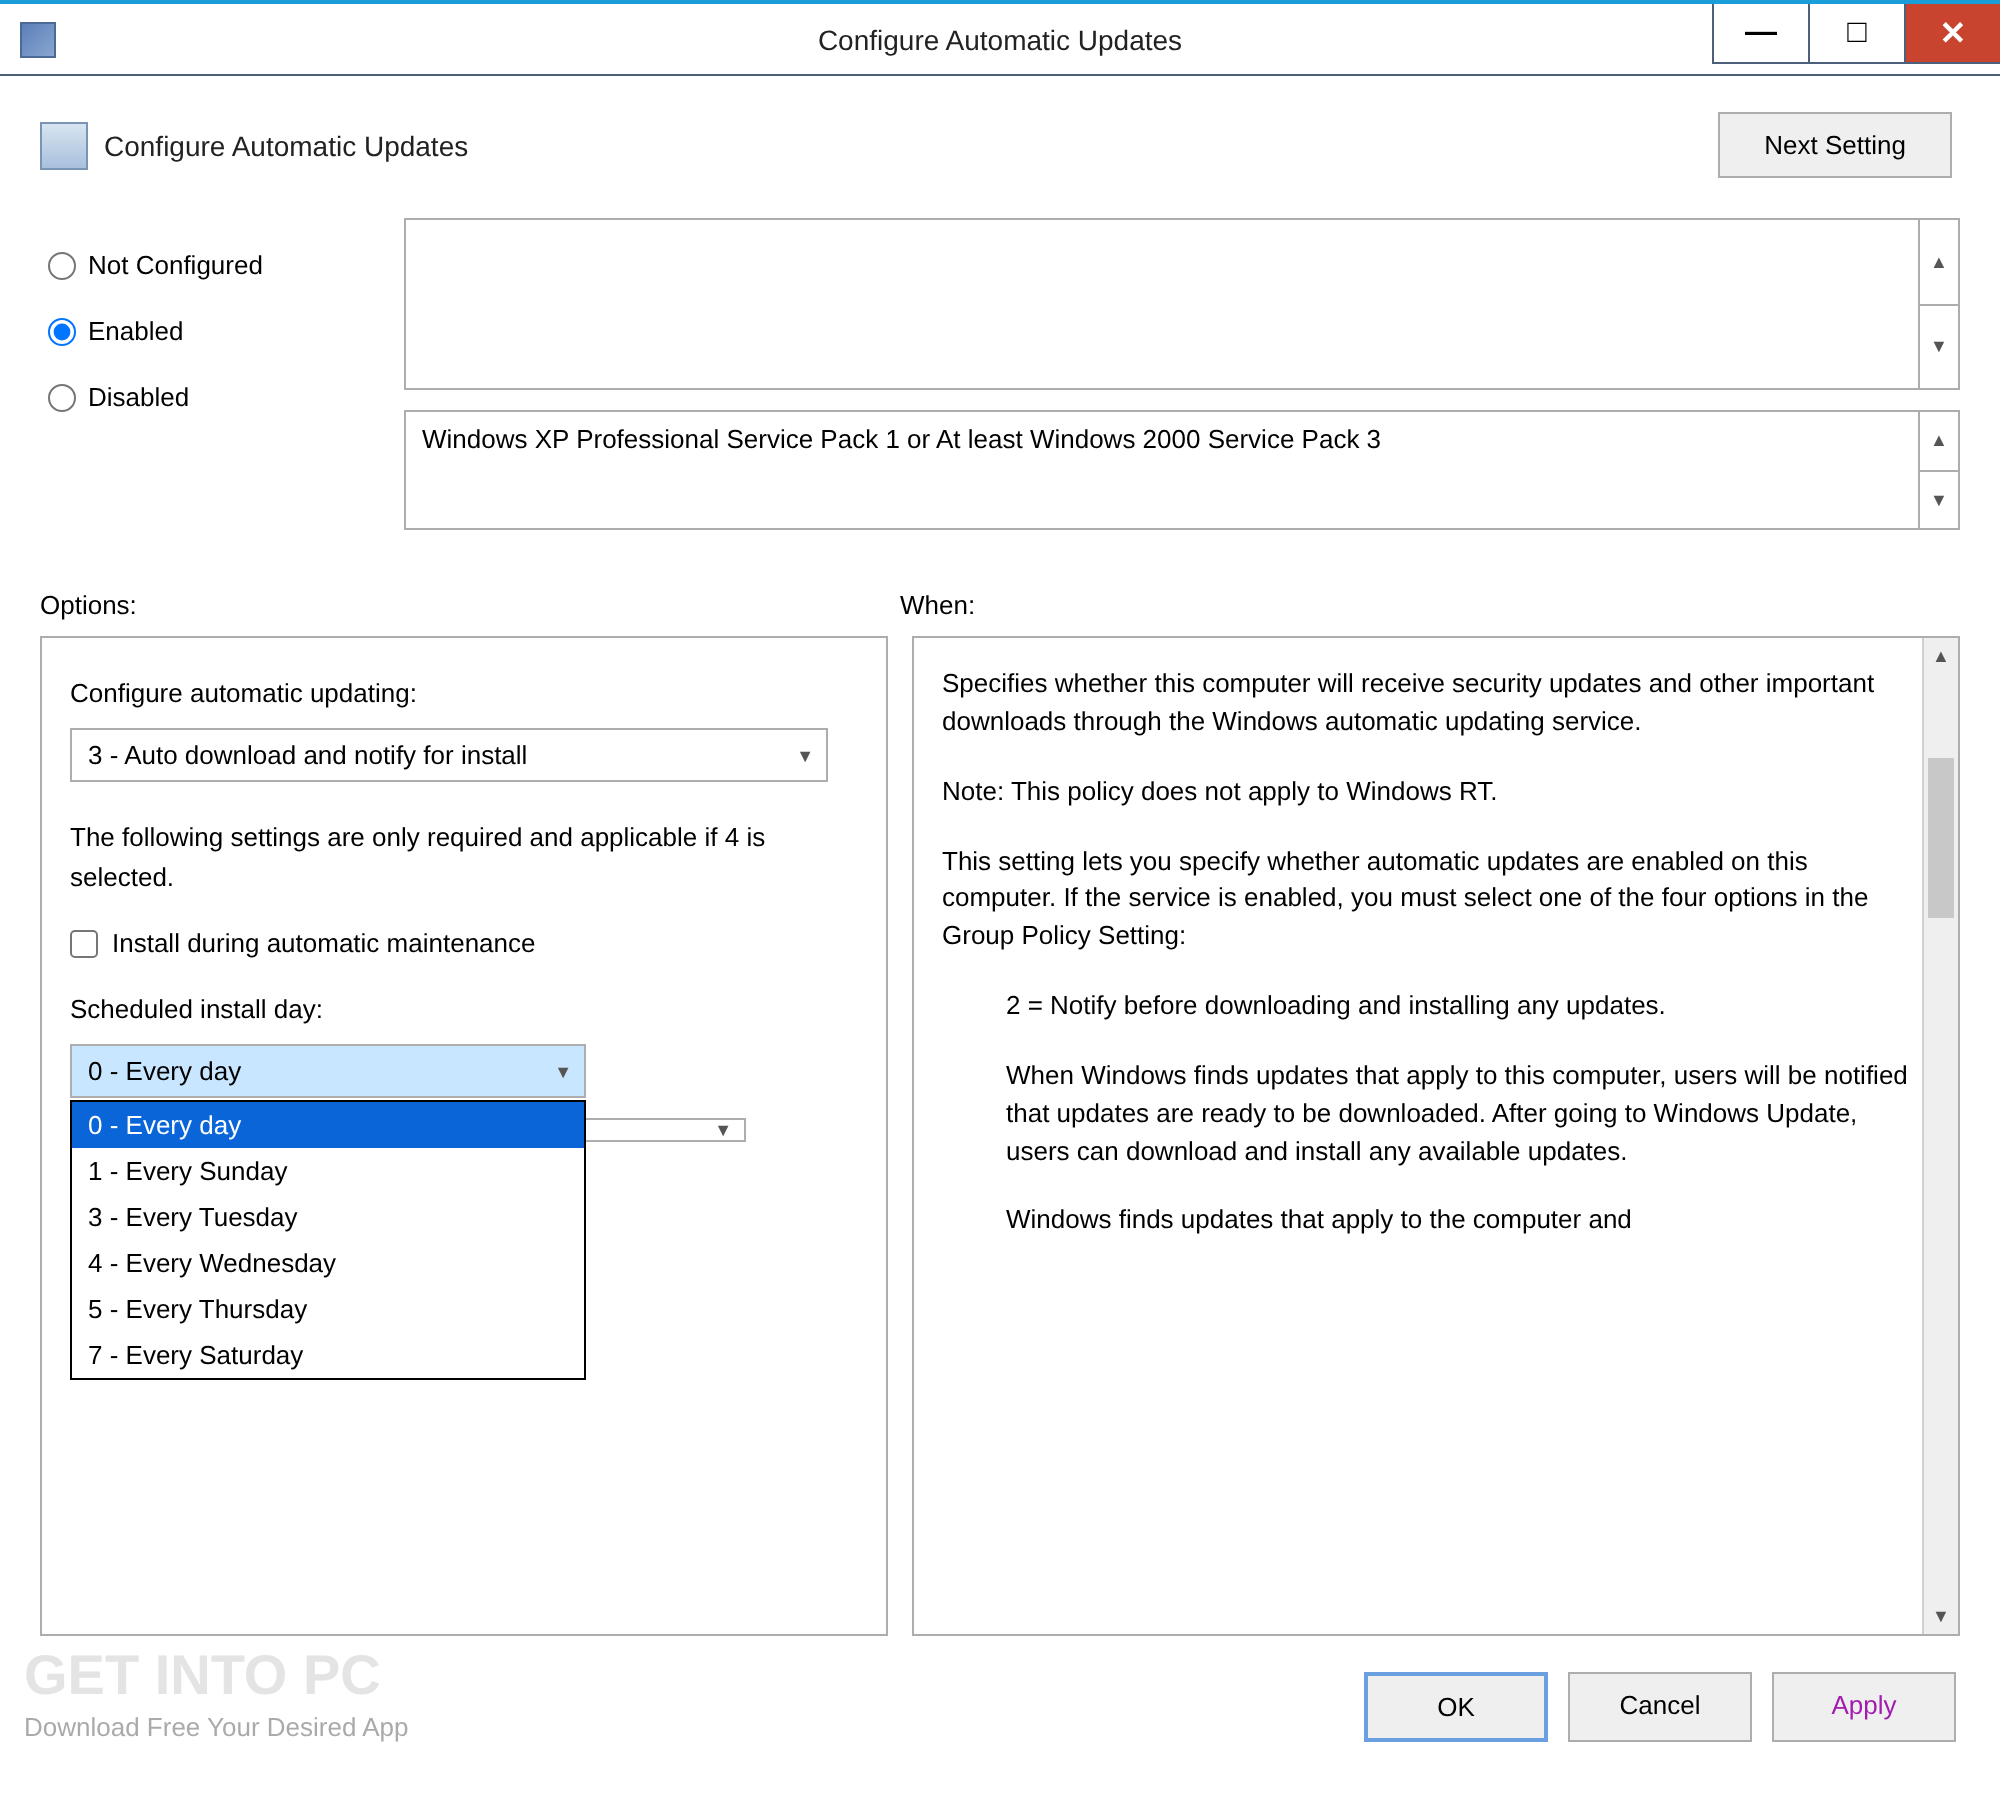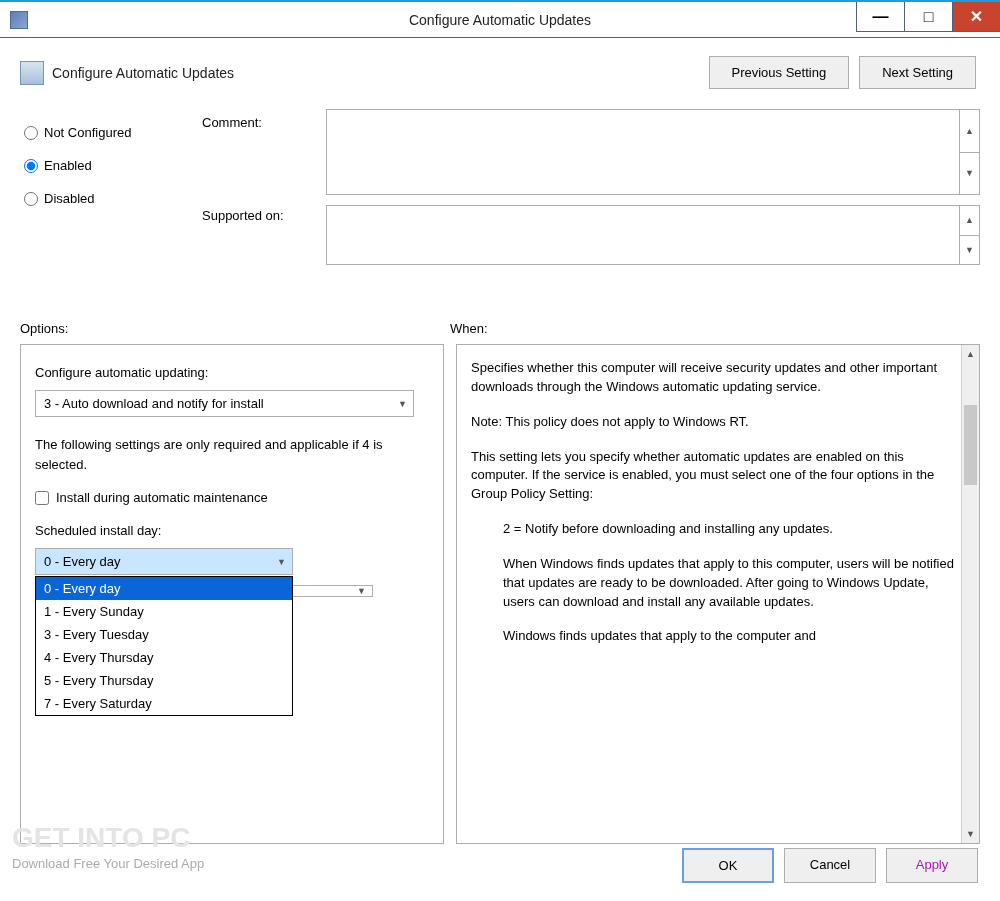--- a/index.html
+++ b/index.html
@@ -61,21 +61,21 @@
 .chk input { width: 14px; height: 14px; cursor: pointer; }
 
 .daywrap { position: relative; }
 .combo.day { width: 258px; background: #c8e6ff; }
 .dropdown { position: absolute; top: 28px; left: 0; width: 258px; border: 1px solid #000; background: #fff; z-index: 50; }
 .dropitem { padding: 4px 8px; cursor: pointer; }
 .dropitem.sel { background: #0a66d8; color: #fff; }
 .hiddencombo { width: 338px; margin-top: 10px; }
 
 
-.footer { position: absolute; bottom: 18px; right: 22px; display: flex; gap: 10px; }
+.footer { position: absolute; bottom: 30px; right: 22px; display: flex; gap: 10px; }
 .fbtn { width: 92px; padding: 8px 0; text-align: center; border: 1px solid #adadad; background: #efefef; cursor: pointer; }
 .fbtn.ok { border: 2px solid #6aa0df; }
 .fbtn.apply { color: #a21caf; cursor: default; }
 
 
 .watermark { position: absolute; left: 12px; bottom: 30px; color: #e4e4e4; }
 .watermark .big { font-size: 28px; font-weight: 900; letter-spacing: 0px; }
 .watermark .sm { font-size: 13px; color: #aaa; margin-top: 2px; }
 </style>
 </head>
@@ -88,52 +88,48 @@
     <div class="winbtn min">—</div>
     <div class="winbtn max">□</div>
     <div class="winbtn close">✕</div>
   </div>
 </div>
 
 <div class="header">
   <div class="gpicon"></div>
   <div class="policyname">Configure Automatic Updates</div>
   <div class="navbtns">
-    <div class="navbtn">Previous Setting</div>
     <div class="navbtn">Next Setting</div>
   </div>
 </div>
 
 <div class="section1">
   <div class="radios">
     <label class="radio">
       <input type="radio" name="st" style="">
       <span>Not Configured</span>
     </label>
     <label class="radio">
       <input type="radio" name="st" checked="" style="">
       <span>Enabled</span>
     </label>
     <label class="radio">
       <input type="radio" name="st" style="">
       <span>Disabled</span>
     </label>
   </div>
-  <div class="labelcol">
-    <div>Comment:</div>
-    <div>Supported on:</div>
-  </div>
   <div class="fieldcol">
     <div class="textpane">
       <div class="spinbtns">
         <div>▲</div>
         <div>▼</div>
       </div>
     </div>
     <div class="textpane ro">
+      <div class="ptxt">Windows XP Professional Service Pack 1 or At least Windows 2000 Service Pack 3</div>
       <div class="spinbtns">
         <div>▲</div>
         <div>▼</div>
       </div>
     </div>
   </div>
 </div>
 
 <div class="labelsrow">
   <div>Options:</div>
@@ -155,21 +151,21 @@
     <div class="fieldlabel">Scheduled install day:</div>
     <div class="daywrap">
       <div class="combo day">
         <span>0 - Every day</span>
         <span class="arrow">▼</span>
       </div>
       <div class="dropdown">
         <div class="dropitem sel">0 - Every day</div>
         <div class="dropitem">1 - Every Sunday</div>
         <div class="dropitem">3 - Every Tuesday</div>
-        <div class="dropitem">4 - Every Thursday</div>
+        <div class="dropitem">4 - Every Wednesday</div>
         <div class="dropitem">5 - Every Thursday</div>
         <div class="dropitem">7 - Every Saturday</div>
       </div>
     </div>
     <div class="combo hiddencombo" style="visibility:visible; position:relative; z-index:1;">
       <span class="arrow">▼</span>
     </div>
   </div>
 
   <div class="pane helppane">

